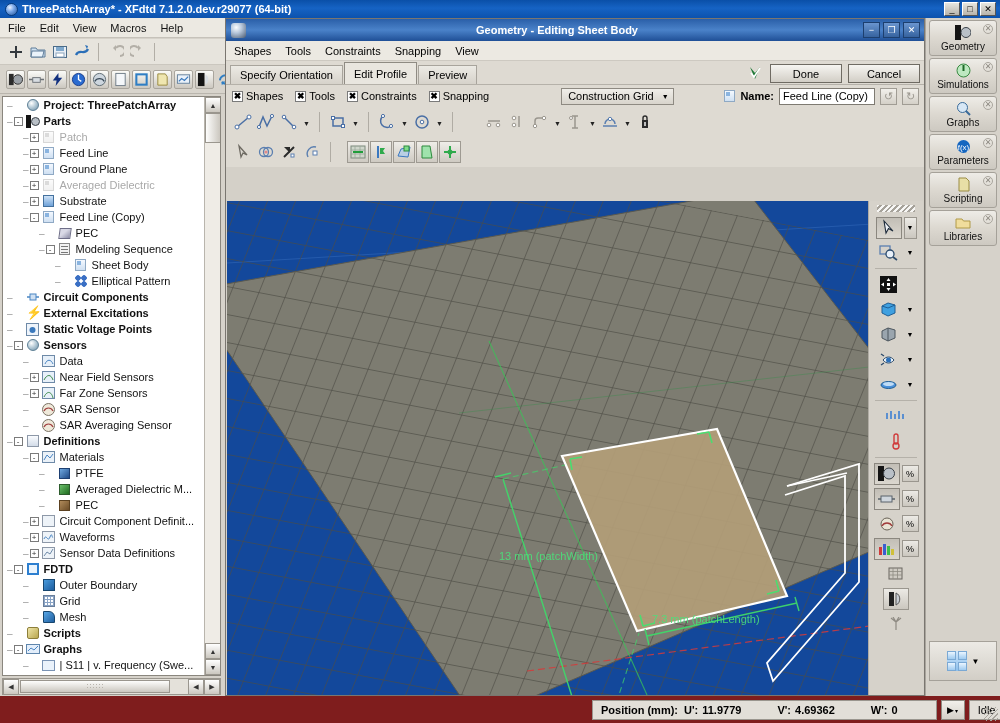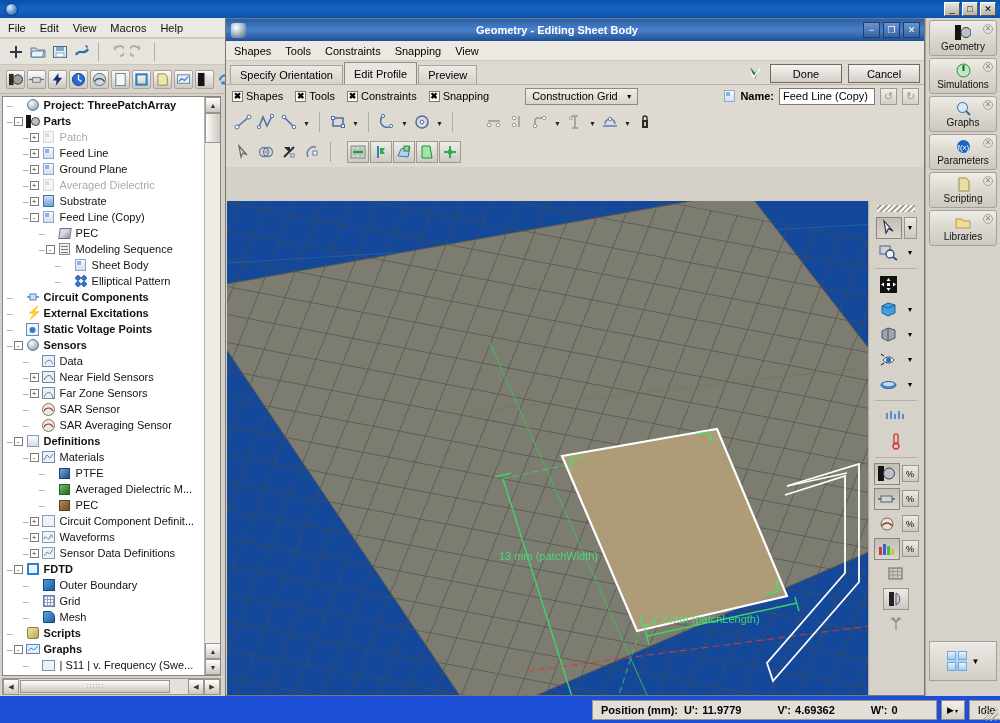--- a/index.html
+++ b/index.html
@@ -231,40 +231,41 @@
               display:flex; align-items:center; justify-content:center; }
   .rbottom { position:absolute; left:3px; right:3px; bottom:42px; height:40px;
              background:linear-gradient(180deg,#eceae5,#d2cec6); border:1px solid #a5a199;
              display:flex; align-items:center; justify-content:center; gap:5px; }
   .quad { width:20px; height:20px;
           background:linear-gradient(180deg,#cfe6fb,#8dc0ec);
           display:grid; grid-template-columns:1fr 1fr; grid-template-rows:1fr 1fr; gap:2px; }
   .quad i { background:linear-gradient(180deg,#eaf5ff,#9fcbf0); border:1px solid #7ba9d4; }
 
   
-  .statusbar { position:absolute; left:0; bottom:0; width:1000px; height:27px; background:#1d4ed8; }
+  .statusbar { position:absolute; left:0; bottom:0; width:1000px; height:27px; background:#7f1d1d; }
   .statuswrap { position:absolute; left:592px; bottom:3px; display:flex; align-items:center; gap:4px; }
   .posbox { height:20px; background:#e2dfd8; border:1px solid #9a968e; display:flex;
             align-items:center; padding:0 8px; gap:0; font-size:11px; font-weight:bold; }
   .posbox .seg { white-space:nowrap; }
   .playbtn { width:24px; height:20px; background:linear-gradient(180deg,#f2f0eb,#d4d0c8);
              border:1px solid #8e8a82; display:flex; align-items:center; justify-content:center;
              font-size:9px; gap:1px; }
   .idlebox { height:20px; min-width:36px; padding:0 6px; background:#e2dfd8; border:1px solid #9a968e;
              display:flex; align-items:center; justify-content:center; font-size:11px; }
   .resizegrip { position:absolute; right:2px; bottom:2px; width:14px; height:14px;
                 background-image:repeating-linear-gradient(135deg, transparent 0 2px, #a9a59d 2px 3px); }
 </style>
 </head>
 <body>
 
 <div id="app">
 
   <div class="maintitle">
     <div class="tlogo"></div>
+    <div class="ttxt">ThreePatchArray* - XFdtd 7.1.2.0.dev.r29077 (64-bit)</div>
     <div class="wbtns">
       <div class="wbtn">_</div>
       <div class="wbtn">□</div>
       <div class="wbtn">✕</div>
     </div>
   </div>
 
   <div class="menubar">
     <span>File</span>
     <span>Edit</span>
@@ -776,21 +777,21 @@
         </div>
         <div class="chkgrp">
           <span class="xchk">✖</span>
           <span>Constraints</span>
         </div>
         <div class="chkgrp">
           <span class="xchk">✖</span>
           <span>Snapping</span>
         </div>
 
-        <div style="margin-left:24px;">
+        <div style="margin-left:60px;">
           <div class="combo">
             <span>Construction Grid</span>
             <span class="car">▼</span>
           </div>
         </div>
 
         <div style="margin-left:auto;display:flex;align-items:center;gap:5px;padding-right:5px;">
           <span class="ic-sheet"></span>
           <span style="font-weight:bold;">Name:</span>
           <div class="namebox" placeholder="Name">Feed Line (Copy)</div>

